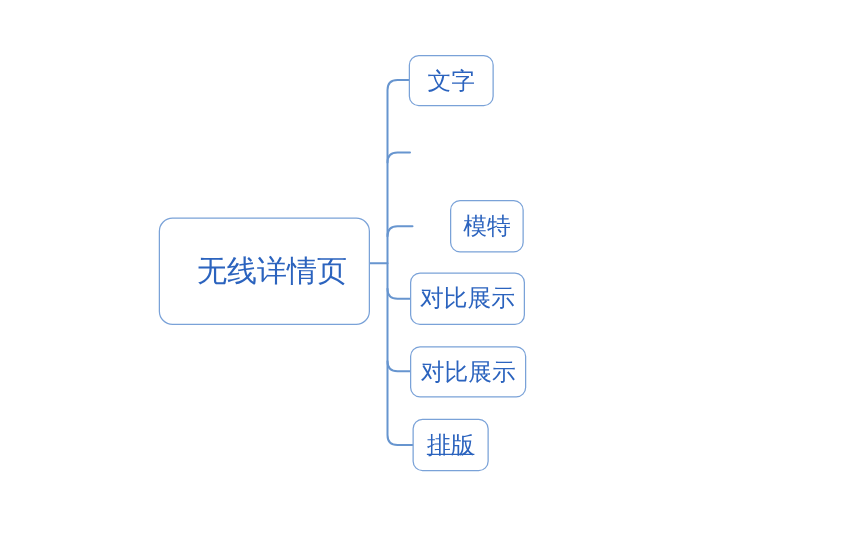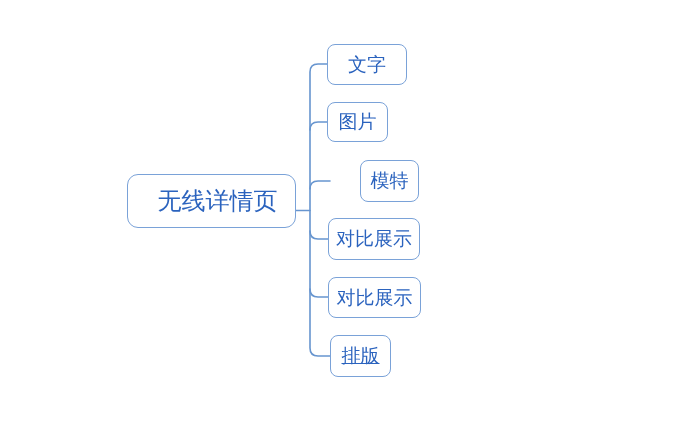--- a/index.html
+++ b/index.html
@@ -43,30 +43,30 @@
     display: flex;
     align-items: center;
     justify-content: center;
     white-space: nowrap;
     cursor: default;
   }
   .node.root {
     left: 127px;
     top: 174px;
     width: 169px;
-    height: 54px;
+    height: 86px;
     border-radius: 11px;
     font-size: 24px;
     padding-left: 12px;
   }
   .node.child {
     border-radius: 8px;
     font-size: 19px;
   }
-  .node.c0 { left: 327px; top: 44px;  width: 80px; height: 41px; }
+  .node.c0 { left: 327px; top: 44px;  width: 68px; height: 41px; }
   .node.c1 { left: 327px; top: 102px; width: 61px; height: 40px; }
   .node.c2 { left: 329px; top: 160px; width: 59px; height: 42px; margin-left: 31px; }
   .node.c3 { left: 328px; top: 218px; width: 92px; height: 42px; }
   .node.c4 { left: 328px; top: 277px; width: 93px; height: 41px; font-family: Liberation Serif, serif; }
   .node.c5 { left: 330px; top: 335px; width: 61px; height: 42px; text-decoration: underline; }
 </style>
 </head>
 <body>
 
 <div class="canvas">
@@ -77,21 +77,20 @@
     <path d="M328 122 L318 122 Q310 122 310 130"></path>
     <path d="M330 181 L318 181 Q310 181 310 189"></path>
     <path d="M329 239 L318 239 Q310 239 310 231"></path>
     <path d="M329 297 L318 297 Q310 297 310 289"></path>
   </svg>
 
   <div class="node root">无线详情页</div>
 
   <div class="node child c0">文字</div>
 
-  <div class="node child c1">图片</div>
 
   <div class="node child c2">模特</div>
 
   <div class="node child c3">对比展示</div>
 
   <div class="node child c4">对比展示</div>
 
   <div class="node child c5">排版</div>
 
 </div>

